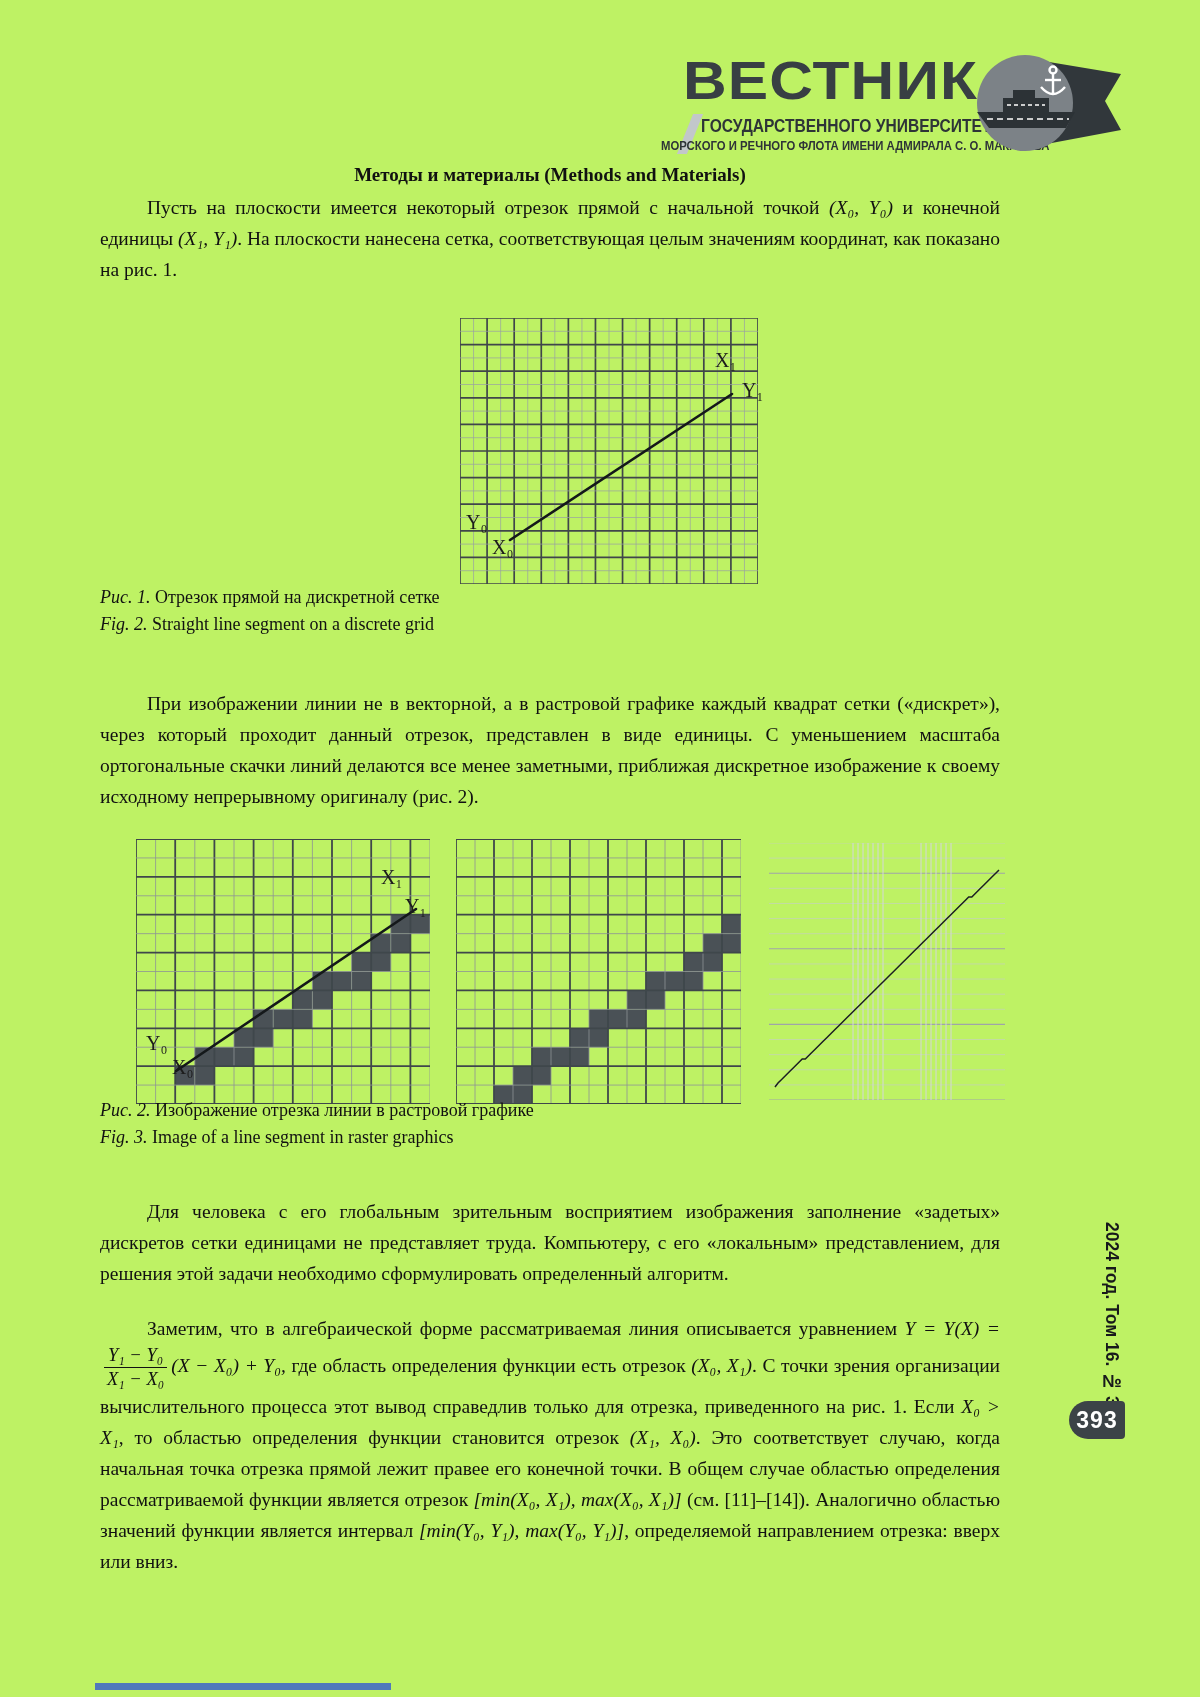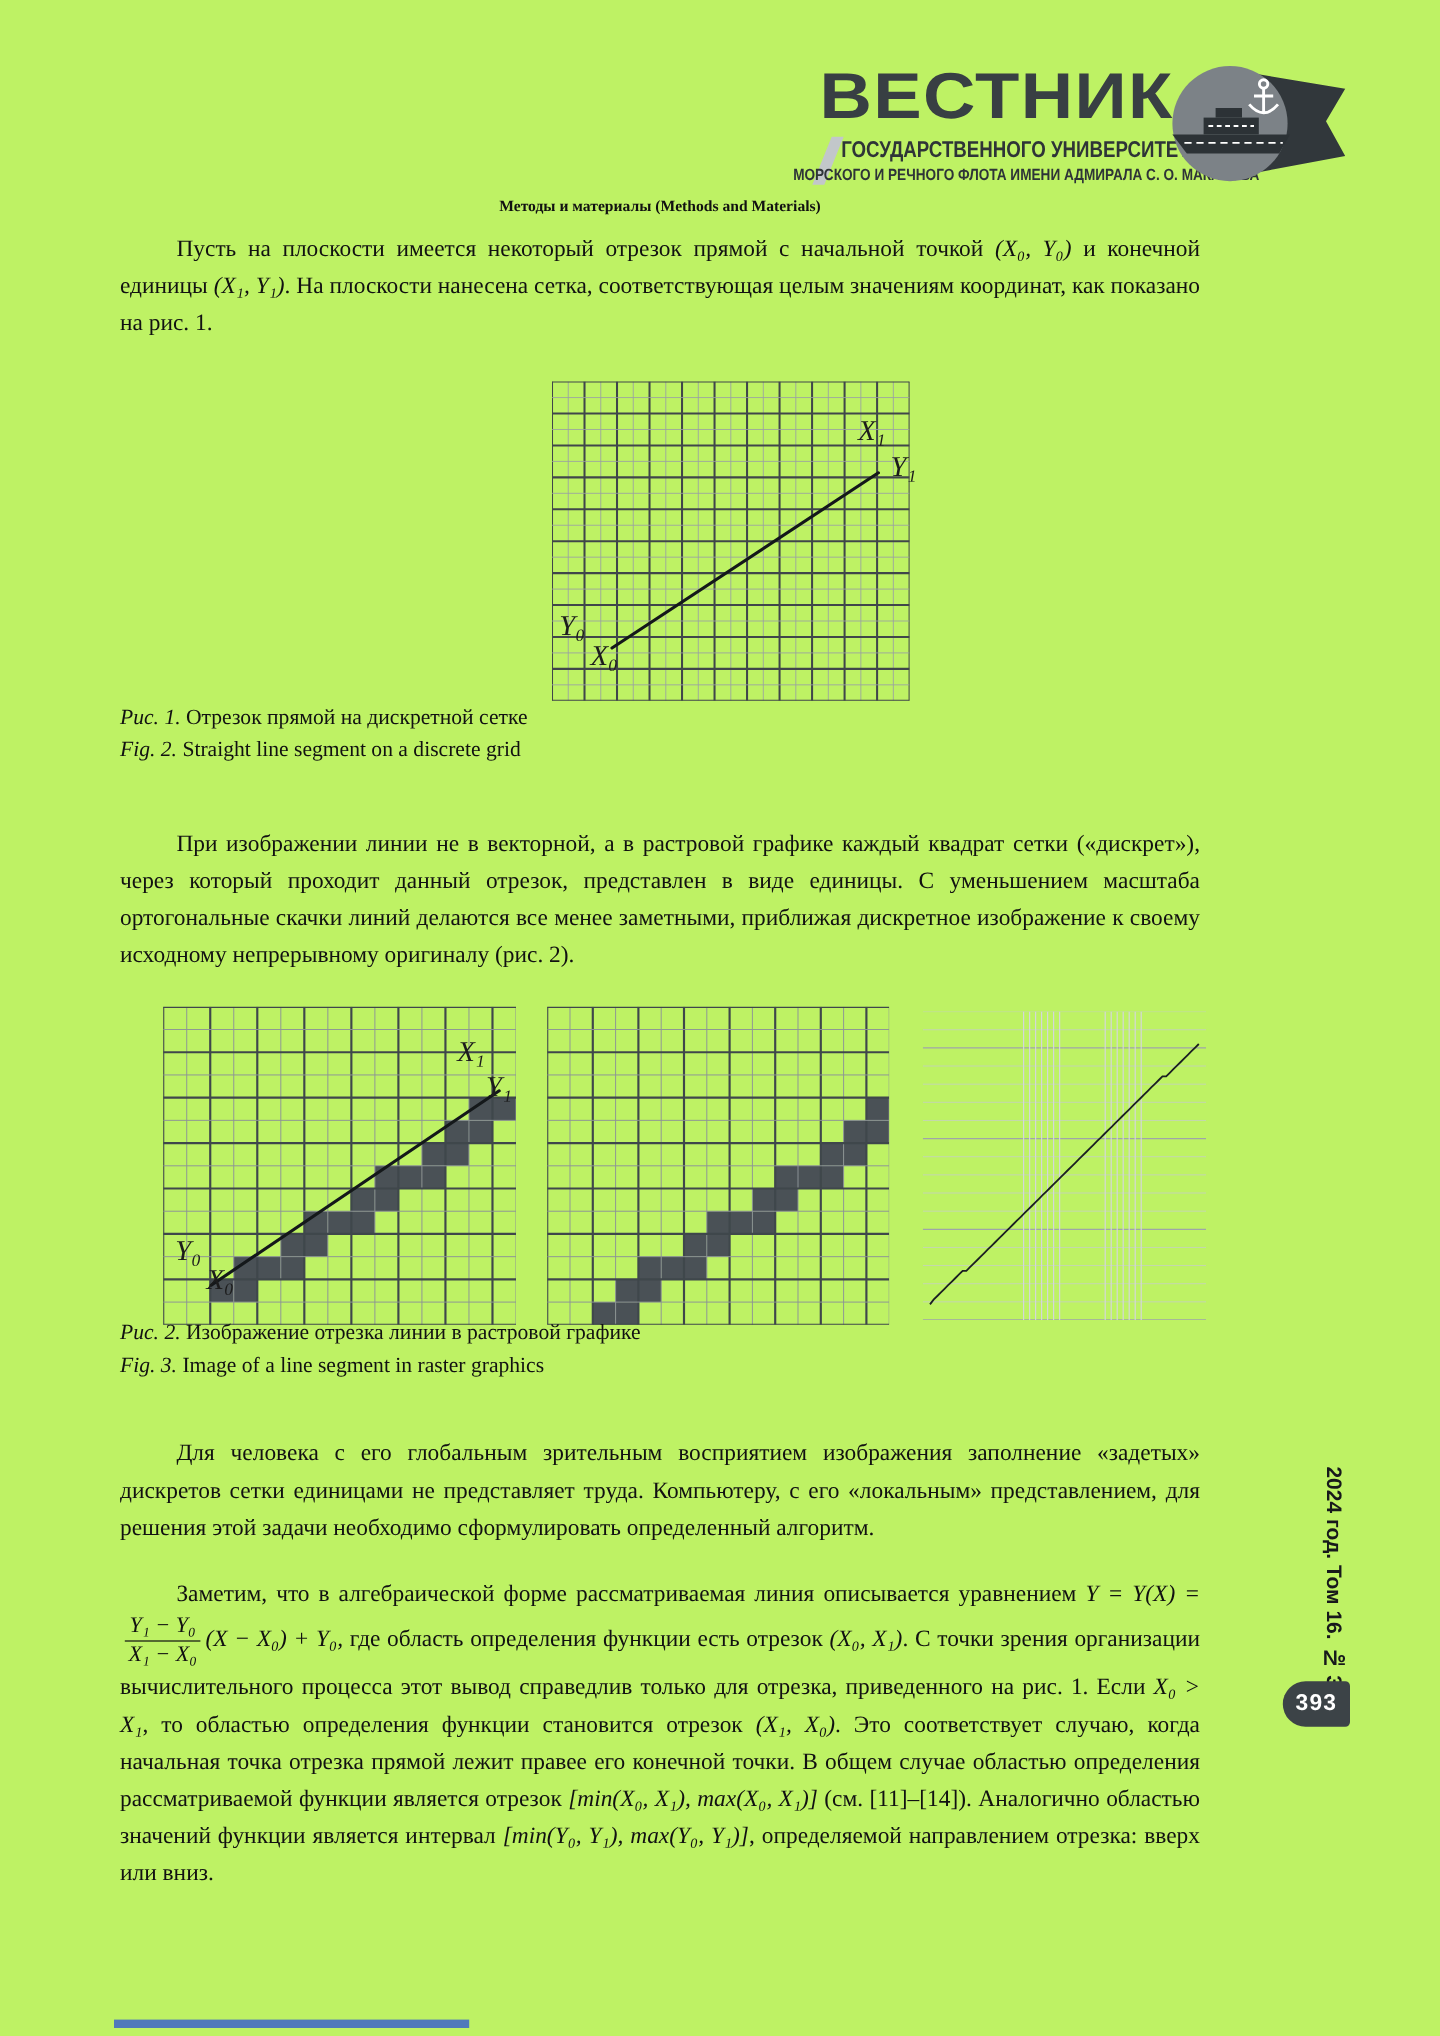--- a/index.html
+++ b/index.html
@@ -12,54 +12,54 @@
   .logo-title{position:absolute;left:28px;top:-6px;font-family:"Liberation Sans",sans-serif;font-weight:700;
               font-size:54px;line-height:56px;color:#383f43;letter-spacing:1px;transform:scaleX(1.12);transform-origin:0 0;white-space:nowrap;}
   .logo-sub1{position:absolute;left:46px;top:57px;font-family:"Liberation Sans",sans-serif;font-weight:700;
              font-size:19px;color:#2e3437;transform:scaleX(.82);transform-origin:0 0;white-space:nowrap;}
   .logo-sub2{position:absolute;left:6px;top:80px;font-family:"Liberation Sans",sans-serif;font-weight:700;
              font-size:13.5px;color:#2e3437;transform:scaleX(.84);transform-origin:0 0;white-space:nowrap;}
   .emblem{position:absolute;left:318px;top:-8px;width:152px;height:108px;}
 
   
   .sec-title{position:absolute;left:100px;top:164px;width:900px;margin:0;text-align:center;
-             font-size:13px;font-weight:700;}
+             font-size:19px;font-weight:700;}
   .para{position:absolute;left:100px;width:900px;margin:0;font-size:19.5px;line-height:31px;
         text-align:justify;text-indent:47px;}
   #para1{top:192px}
   #para2{top:688px}
   #para3{top:1196px}
   #para4{top:1313px}
   .mi{font-style:italic;}
   .eq{font-style:italic;}
   .frac{display:inline-block;vertical-align:middle;text-align:center;font-style:italic;
         font-size:18.5px;line-height:23px;margin:0 4px;text-indent:0;}
   .frac .den{display:block;border-top:1.5px solid #111;padding:0 3px;}
   .frac .num{display:block;padding:0 3px;}
 
   
   .figure{position:absolute;}
   .figure svg{display:block;width:100%;height:100%;}
   #fig1{left:420px;top:302px;width:298px;height:266px;}
   #fig2a{left:96px;top:823px;width:294px;height:265px;}
   #fig2b{left:416px;top:823px;width:285px;height:265px;}
   #fig2c{left:729px;top:827px;width:236px;height:257px;}
-  .fl{position:absolute;font-style:italic;font-size:24px;color:#1c1c1c;line-height:20px;}
+  .fl{position:absolute;font-size:20px;color:#1c1c1c;line-height:20px;}
 
   .caption{position:absolute;left:100px;width:900px;font-size:18px;line-height:26.5px;}
   #cap1{top:584px}
   #cap2{top:1097px}
   .caption i{font-style:italic;}
 
   
   .sidebar-vol{position:absolute;left:1101px;top:1222px;height:195px;writing-mode:vertical-rl;
                font-family:"Liberation Sans",sans-serif;font-weight:700;font-size:17.5px;color:#17191b;white-space:nowrap;}
   .page-badge{position:absolute;left:1069px;top:1401px;width:56px;height:38px;background:#3c4347;color:#fff;
               border-radius:19px 4px 4px 19px;display:flex;align-items:center;justify-content:center;
-              font-family:"Liberation Sans",sans-serif;font-weight:700;font-size:19px;letter-spacing:1px;}
+              font-family:"Liberation Sans",sans-serif;font-weight:700;font-size:23px;letter-spacing:1px;}
   .bottom-rule{position:absolute;left:95px;top:1683px;width:296px;height:7px;background:#4f79bb;}
 </style>
 </head>
 <body>
 
 <div class="page">
 
   <header class="logo">
     <div class="logo-accent"></div>
     <div class="logo-title">ВЕСТНИК</div>

